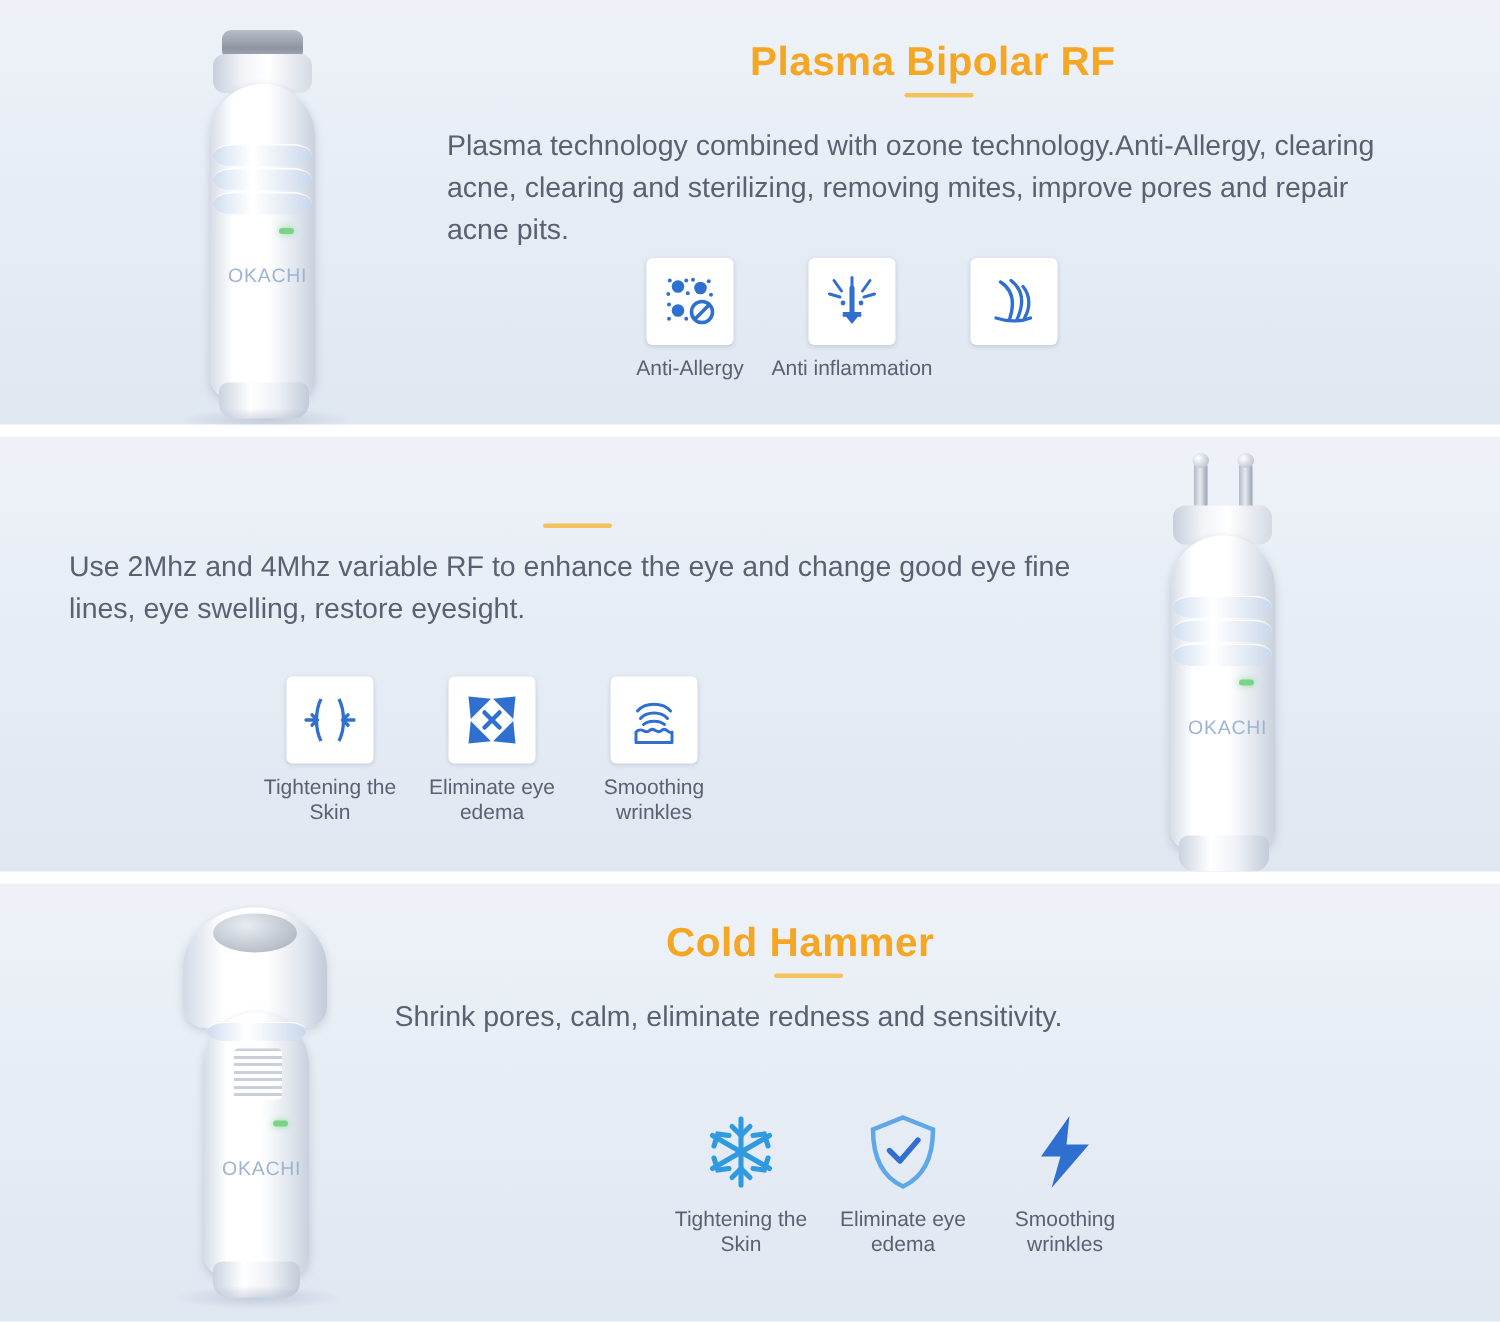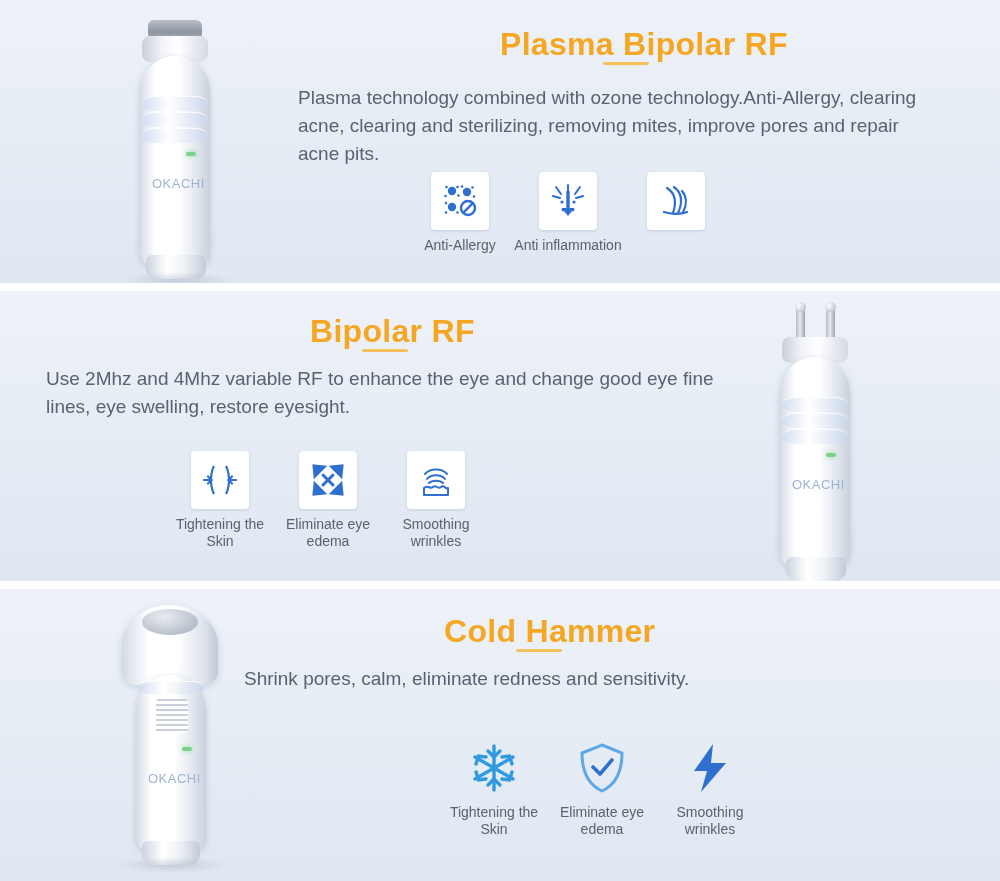--- a/index.html
+++ b/index.html
@@ -108,21 +108,21 @@
   .dev-vent {
     position: absolute;
     background: repeating-linear-gradient(to bottom, #c9d0db 0px, #c9d0db 2px, #ffffff 2px, #ffffff 5px);
     border-radius: 3px;
   }
 
   
   .title {
     position: absolute;
     color: #f5a623;
-    font-size: 32px;
+    font-size: 27px;
     font-weight: bold;
     letter-spacing: .3px;
     white-space: nowrap;
   }
   .title-rule {
     position: absolute;
     height: 3px;
     width: 46px;
     background: #f5c15a;
     border-radius: 2px;
@@ -278,21 +278,20 @@
       <div class="dev-tip" style="left:782px; top:46px; width:66px; height:26px;"></div>
       <div class="dev-body" style="left:780px; top:66px; width:70px; height:210px;"></div>
       <div class="dev-ring" style="left:782px; top:106px; width:66px; height:14px;"></div>
       <div class="dev-ring" style="left:782px; top:122px; width:66px; height:14px;"></div>
       <div class="dev-ring" style="left:782px; top:138px; width:66px; height:14px;"></div>
       <div class="dev-led" style="left:826px; top:162px;"></div>
       <div class="dev-logo" style="left:792px; top:186px;">OKACHI</div>
       <div class="dev-base" style="left:786px; top:266px; width:60px; height:24px;"></div>
     </div>
 
-    <div class="title" style="left:310px; top:22px;">Bipolar RF</div>
     <div class="title-rule" style="left:362px; top:58px;"></div>
 
     <div class="desc" style="left:46px; top:74px; width:680px;">Use 2Mhz and 4Mhz variable RF to enhance the eye and change good eye fine lines, eye swelling, restore eyesight.</div>
 
     <div class="features" style="left:166px; top:160px;">
 
       <div class="feature">
         <div class="feat-box">
           <span>
             <svg width="40" height="36" viewBox="0 0 40 36">
@@ -359,21 +358,21 @@
       <div class="dev-vent" style="left:156px; top:110px; width:32px; height:34px;"></div>
       <div class="dev-led" style="left:182px; top:158px;"></div>
       <div class="dev-logo" style="left:148px; top:182px;">OKACHI</div>
       <div class="dev-base" style="left:142px; top:252px; width:58px; height:24px;"></div>
       <div class="dev-shadow" style="left:116px; top:268px; width:112px; height:16px;"></div>
     </div>
 
     <div class="title" style="left:444px; top:24px;">Cold Hammer</div>
     <div class="title-rule" style="left:516px; top:60px;"></div>
 
-    <div class="desc" style="left:244px; top:76px; width:640px;">Shrink pores, calm, eliminate redness and sensitivity.</div>
+    <div class="desc" style="left:263px; top:76px; width:640px;">Shrink pores, calm, eliminate redness and sensitivity.</div>
 
     <div class="features" style="left:440px; top:150px;">
 
       <div class="feature">
         <div class="feat-box noborder">
           <span>
             <svg width="56" height="56" viewBox="0 0 56 56">
               <g stroke="#2f9ae0" stroke-width="3.4" stroke-linecap="round" fill="none">
                 <line x1="28" y1="6" x2="28" y2="50"></line>
                 <line x1="9" y1="17" x2="47" y2="39"></line>

